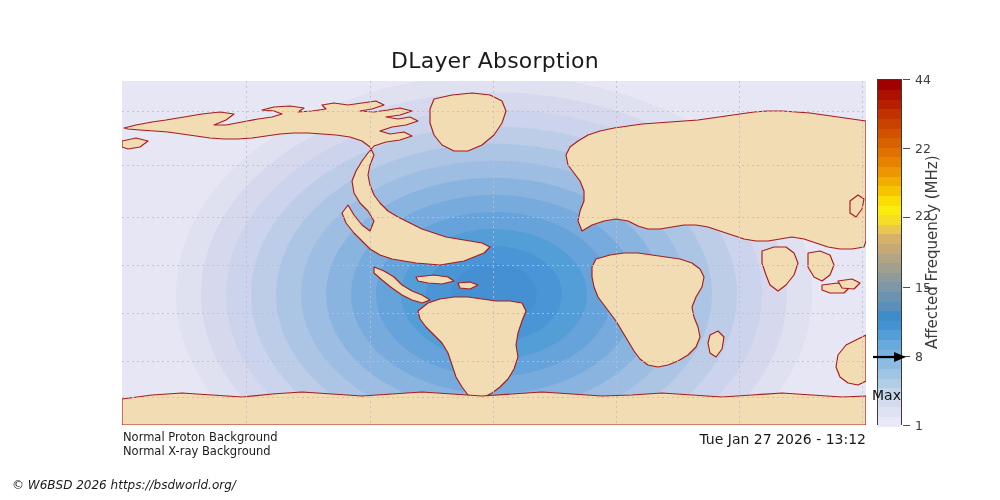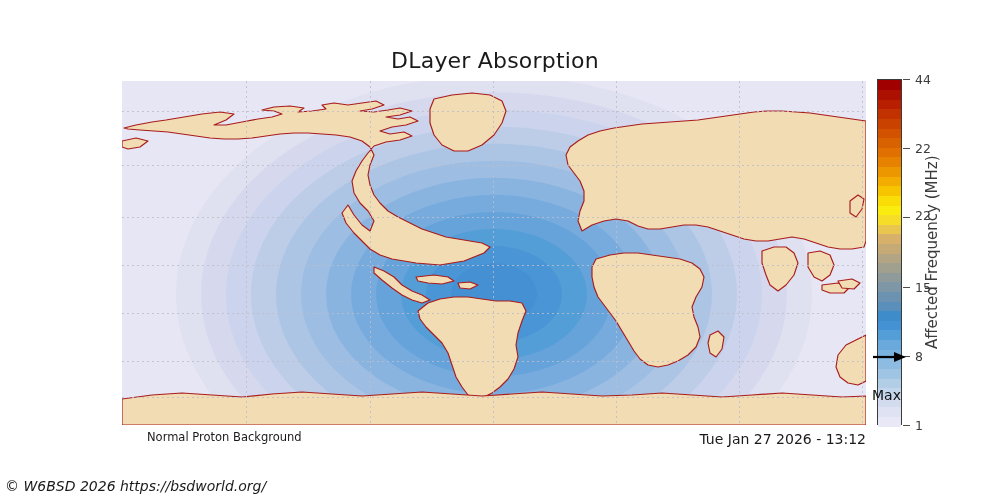--- a/index.html
+++ b/index.html
@@ -46,24 +46,24 @@
     writing-mode:vertical-rl;transform:rotate(180deg);white-space:nowrap;}
 
   
   .max-marker{position:absolute;left:872px;top:340px;width:36px;height:26px;}
   .max-marker .mx-label{position:absolute;left:0;top:0;font-size:14px;color:#111;
      font-family:"DejaVu Sans","Liberation Sans",sans-serif;margin-top:47px;}
   .max-marker svg{position:absolute;left:0;top:11px;}
 
   
   .note{position:absolute;font-size:11.5px;color:#1a1a1a;white-space:nowrap;}
-  .note-proton{left:123px;top:430px;margin-left:24px;}
+  .note-proton{left:123px;top:430px;}
   .note-xray{left:123px;top:444px;}
   .stamp{position:absolute;right:134px;top:431px;font-size:14px;color:#1a1a1a;white-space:nowrap;}
-  .credit{position:absolute;left:5px;top:478px;font-size:14px;color:#1a1a1a;
+  .credit{position:absolute;left:12px;top:478px;font-size:12px;color:#1a1a1a;
           font-style:italic;white-space:nowrap;}
 </style>
 </head>
 <body>
 
 <div id="root">
 
   <div class="title">DLayer Absorption</div>
 
   <div class="map-frame">
@@ -237,16 +237,17 @@
 
   <div class="max-marker">
     <span class="mx-label">Max</span>
     <svg width="36" height="14" viewBox="0 0 36 14">
       <line x1="1" y1="6" x2="24" y2="6" stroke="#000" stroke-width="2.2"></line>
       <polygon points="22,1 34,6 22,11" fill="#000"></polygon>
     </svg>
   </div>
 
   <div class="note note-proton">Normal Proton Background</div>
+  <div class="note note-xray">Normal X-ray Background</div>
   <div class="stamp">Tue Jan 27 2026 - 13:12</div>
   <div class="credit">© W6BSD 2026 https://bsdworld.org/</div>
 
 </div>
 
 </body></html>

